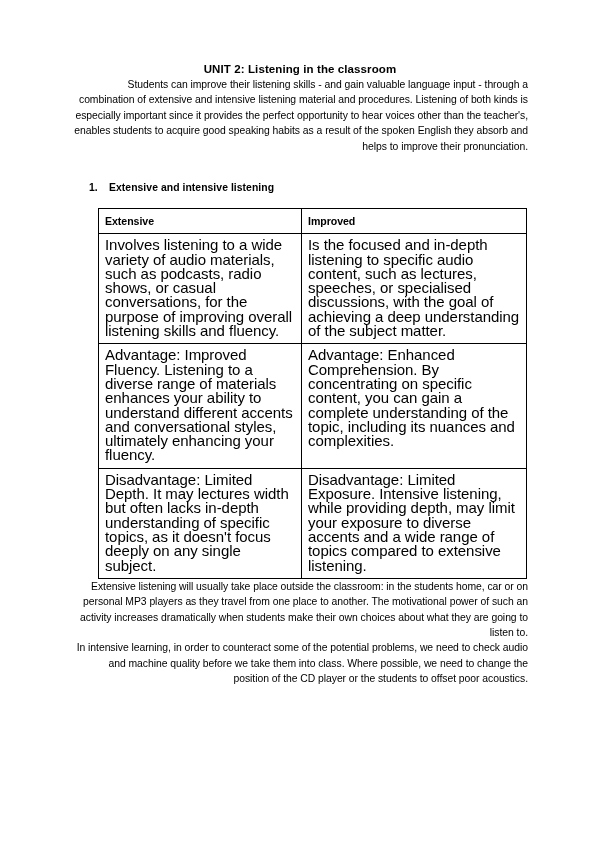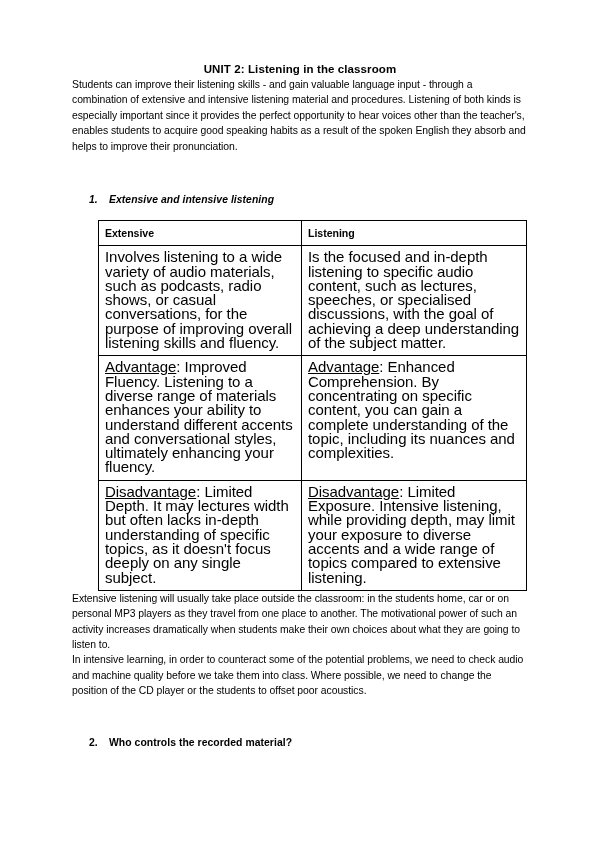--- a/index.html
+++ b/index.html
@@ -29,38 +29,38 @@
     text-align: center;
     font-size: 11.5px;
     font-weight: bold;
     letter-spacing: 0.1px;
     line-height: 1.3;
   }
   p.body-text {
     margin: 0;
     font-size: 10.4px;
     line-height: 15.4px;
-    text-align: left;
+    text-align: right;
     letter-spacing: -0.05px;
   }
   .intro-para {
     margin-top: 34px;
   }
   .section-heading {
     font-size: 10.4px;
     font-weight: bold;
     margin: 0;
     padding-left: 17px;
     letter-spacing: 0.05px;
   }
   .section-heading .num {
     display: inline-block;
     width: 20px;
   }
-  .heading-1-wrap { margin-top: 40px; font-style: italic; }
+  .heading-1-wrap { margin-top: 28px; }
   .heading-2-wrap { margin-top: 38px; }
 
   table.compare {
     border-collapse: collapse;
     width: 428px;
     margin-top: 15px;
     margin-left: 26px;
     table-layout: fixed;
   }
   table.compare th,
@@ -76,21 +76,20 @@
     text-align: left;
     font-weight: bold;
     font-size: 10.6px;
     padding-top: 5px;
     padding-bottom: 5px;
     vertical-align: middle;
   }
   table.compare col.c1 { width: 203px; }
   table.compare col.c2 { width: 225px; }
   .cell-label {
-    text-decoration: underline;
   }
   .after-table { margin-top: 25px; }
   .para-gap { margin-top: 14px; }
   .para-after-heading { margin-top: 13px; }
 </style>
 </head>
 <body>
 
 <div class="page">
 
@@ -105,21 +104,21 @@
   </div>
 
   <table class="compare">
     <colgroup>
         <col class="c1">
         <col class="c2">
       </colgroup>
     <thead>
       <tr>
         <th>Extensive</th>
-        <th>Listening</th>
+        <th>Improved</th>
       </tr>
     </thead>
     <tbody>
       <tr>
         <td><span class="cell-label"></span><span>Involves listening to a wide variety of audio materials, such as podcasts, radio shows, or casual conversations, for the purpose of improving overall listening skills and fluency.</span></td>
         <td><span class="cell-label"></span><span>Is the focused and in-depth listening to specific audio content, such as lectures, speeches, or specialised discussions, with the goal of achieving a deep understanding of the subject matter.</span></td>
       </tr>
       <tr>
         <td><span class="cell-label">Advantage</span><span>: Improved Fluency. Listening to a diverse range of materials enhances your ability to understand different accents and conversational styles, ultimately enhancing your fluency.</span></td>
         <td><span class="cell-label">Advantage</span><span>: Enhanced Comprehension. By concentrating on specific content, you can gain a complete understanding of the topic, including its nuances and complexities.</span></td>
@@ -128,20 +127,15 @@
         <td><span class="cell-label">Disadvantage</span><span>: Limited Depth. It may lectures width but often lacks in-depth understanding of specific topics, as it doesn't focus deeply on any single subject.</span></td>
         <td><span class="cell-label">Disadvantage</span><span>: Limited Exposure. Intensive listening, while providing depth, may limit your exposure to diverse accents and a wide range of topics compared to extensive listening.</span></td>
       </tr>
     </tbody>
   </table>
 
   <p class="body-text after-table">Extensive listening will usually take place outside the classroom: in the students home, car or on personal MP3 players as they travel from one place to another. The motivational power of such an activity increases dramatically when students make their own choices about what they are going to listen to.</p>
 
   <p class="body-text para-gap">In intensive learning, in order to counteract some of the potential problems, we need to check audio and machine quality before we take them into class. Where possible, we need to change the position of the CD player or the students to offset poor acoustics.</p>
 
-  <div class="heading-2-wrap">
-    <div class="section-heading">
-      <span class="num">2.</span><span>Who controls the recorded material?</span>
-    </div>
-  </div>
 
 
 </div>
 
 </body></html>

